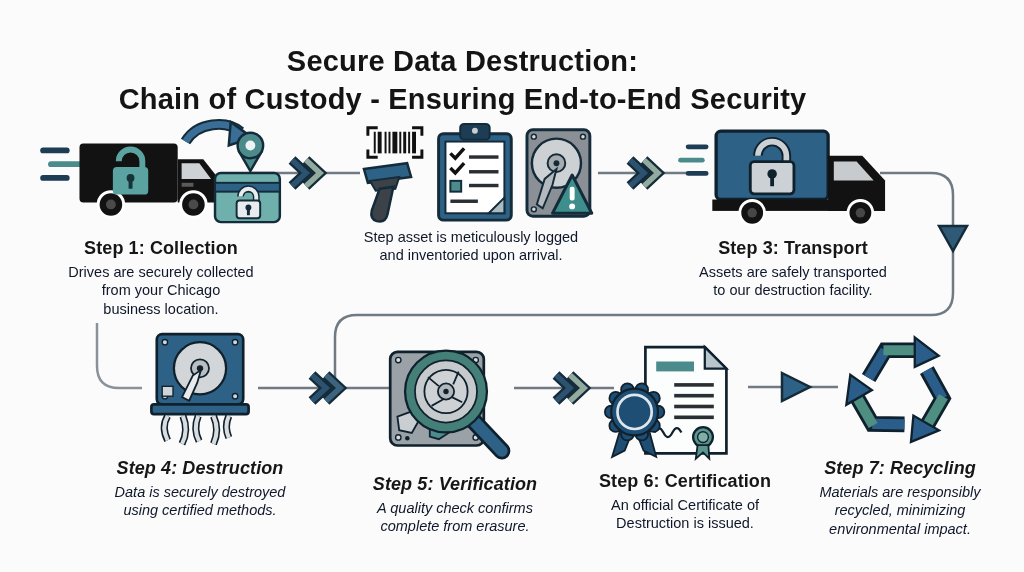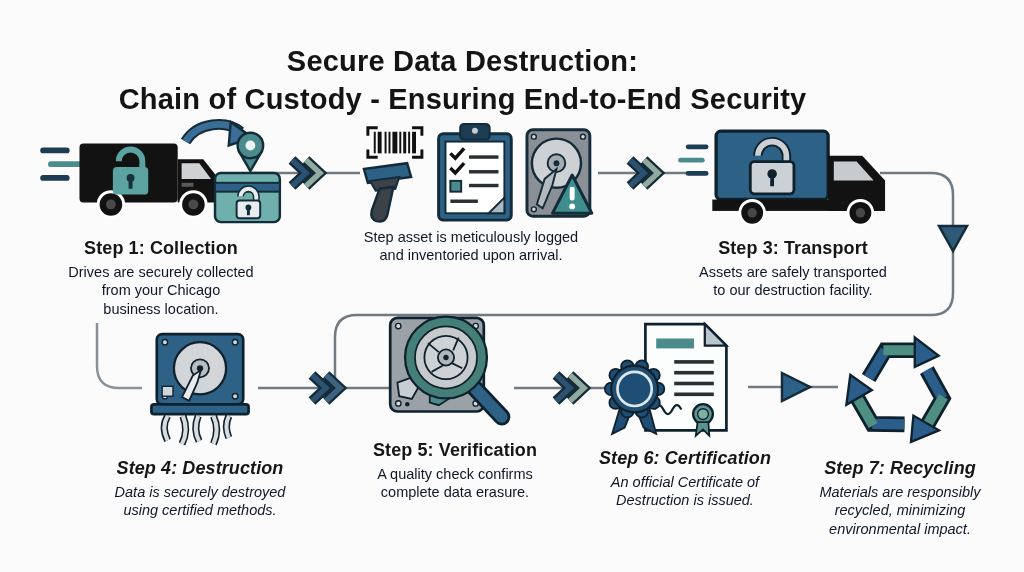--- a/index.html
+++ b/index.html
@@ -25,22 +25,22 @@
   }
   .step .desc{
     margin:0;font-size:14.5px;line-height:1.26;color:#0f172a;white-space:pre-line;
   }
   
   .s1{left:30px;top:118px;width:262px;justify-content:center;}
   .s2{left:340px;top:118px;width:262px;}
   .s3{left:662px;top:116px;width:262px;}
   
   .s4{left:88px;top:330px;width:224px;font-style:italic;}
-  .s5{left:346px;top:312px;width:218px;}
-  .s6{left:576px;top:320px;width:218px;font-style:italic;}
+  .s5{left:346px;top:346px;width:218px;font-style:italic;}
+  .s6{left:576px;top:343px;width:218px;}
   .s7{left:792px;top:330px;width:216px;font-style:italic;}
 </style>
 </head>
 <body>
 
 <h1 class="title">Secure Data Destruction:
 Chain of Custody - Ensuring End-to-End Security</h1>
 
 <svg class="connectors" width="1024" height="572" viewBox="0 0 1024 572">
 
@@ -250,21 +250,21 @@
     <circle cx="90" cy="50" r="40" fill="#c6cacd" stroke="#447f78" stroke-width="10"></circle>
     <circle cx="90" cy="50" r="45.5" fill="none" stroke="#10212e" stroke-width="2.5"></circle>
     <circle cx="90" cy="50" r="34.5" fill="none" stroke="#10212e" stroke-width="2"></circle>
     <circle cx="90" cy="50" r="24" fill="#ced2d5" stroke="#10212e" stroke-width="2"></circle>
     <circle cx="90" cy="50" r="9" fill="#b2b7bb" stroke="#10212e" stroke-width="2"></circle>
     <circle cx="90" cy="50" r="3" fill="#10212e"></circle>
     <path d="M70,34 l12,10 M104,28 l-6,14 M74,66 l14,-8 M108,62 l-12,-6" stroke="#10212e" stroke-width="2" fill="none"></path>
   </svg>
   <h2>Step 5: Verification</h2>
   <p class="desc">A quality check confirms
-complete data erasure.</p>
+complete from erasure.</p>
 </div>
 
 <div class="step s6">
   <svg class="icon-wrap" width="180" height="118" viewBox="0 0 200 130">
     <path d="M56,4 h66 l24,24 v94 h-90 z" fill="#fcfdfd" stroke="#10212e" stroke-width="3"></path>
     <polygon points="122,4 146,28 122,28" fill="#b9c6cc" stroke="#10212e" stroke-width="2.5"></polygon>
     <rect x="68" y="20" width="42" height="11" fill="#4c8b8b"></rect>
     <rect x="88" y="44" width="44" height="4" fill="#2a2f33"></rect>
     <rect x="88" y="56" width="44" height="4" fill="#2a2f33"></rect>
     <rect x="88" y="68" width="44" height="4" fill="#2a2f33"></rect>

